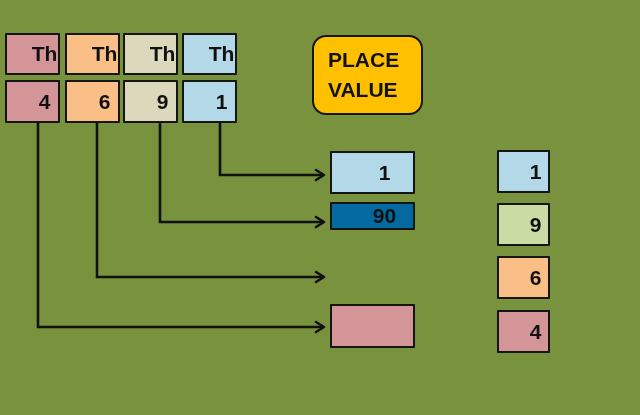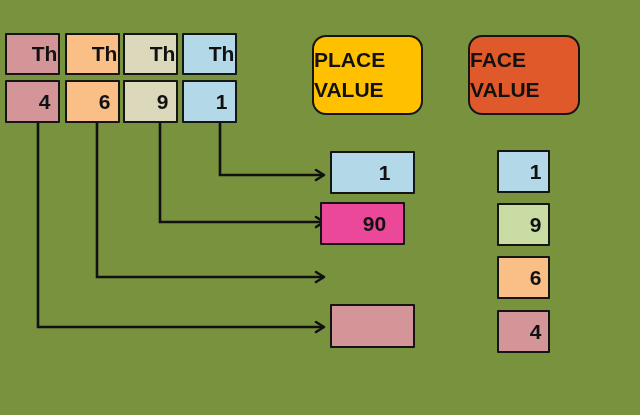--- a/index.html
+++ b/index.html
@@ -24,20 +24,21 @@
     padding-left: 24px;
   }
   .header-box {
     position: absolute;
     border: 2.5px solid #151515;
     border-radius: 14px;
     display: flex; flex-direction: column; justify-content: center;
     font-weight: bold; font-size: 21px; color: #111;
     line-height: 1.42;
     box-sizing: border-box;
+    padding-left: 14px;
     word-spacing: 640px; 
   }
 </style>
 </head>
 <body>
 
 <div class="stage" style="background-color: rgb(120, 146, 62);">
 
   <svg class="arrows-layer" width="640" height="415" viewBox="0 0 640 415">
     <defs>
@@ -55,24 +56,23 @@
   <div class="box" style="left: 65px; top: 33px; width: 55px; height: 42px; background-color: rgb(250, 190, 135);">Th</div>
   <div class="box" style="left: 123px; top: 33px; width: 55px; height: 42px; background-color: rgb(219, 216, 188);">Th</div>
   <div class="box" style="left: 182px; top: 33px; width: 55px; height: 42px; background-color: rgb(179, 217, 232);">Th</div>
 
   <div class="box" style="left: 5px; top: 80px; width: 55px; height: 43px; background-color: rgb(212, 149, 153);">4</div>
   <div class="box" style="left: 65px; top: 80px; width: 55px; height: 43px; background-color: rgb(250, 190, 135);">6</div>
   <div class="box" style="left: 123px; top: 80px; width: 55px; height: 43px; background-color: rgb(219, 216, 188);">9</div>
   <div class="box" style="left: 182px; top: 80px; width: 55px; height: 43px; background-color: rgb(179, 217, 232);">1</div>
 
   <div class="header-box" style="left: 312px; top: 35px; width: 111px; height: 80px; background-color: rgb(255, 192, 0);">PLACE VALUE</div>
-  <div class="header-box" style="left: 468px; top: 35px; width: 112px; height: 80px; background-color: rgb(224, 89, 43);">FACE VALUE</div>
 
   <div class="box" style="left: 330px; top: 151px; width: 85px; height: 43px; background-color: rgb(179, 217, 232);">1</div>
-  <div class="box" style="left: 320px; top: 202px; width: 85px; height: 43px; background-color: #ec4899;">90</div>
+  <div class="box" style="left: 330px; top: 202px; width: 85px; height: 28px; background-color: #0369a1;">90</div>
   <div class="box" style="left: 330px; top: 304px; width: 85px; height: 44px; background-color: rgb(212, 149, 153);"></div>
 
   <div class="box" style="left: 497px; top: 150px; width: 53px; height: 43px; background-color: rgb(179, 217, 232);">1</div>
   <div class="box" style="left: 497px; top: 203px; width: 53px; height: 43px; background-color: rgb(201, 220, 163);">9</div>
   <div class="box" style="left: 497px; top: 256px; width: 53px; height: 43px; background-color: rgb(250, 190, 135);">6</div>
   <div class="box" style="left: 497px; top: 310px; width: 53px; height: 43px; background-color: rgb(212, 149, 153);">4</div>
 
 </div>
 
 </body></html>

